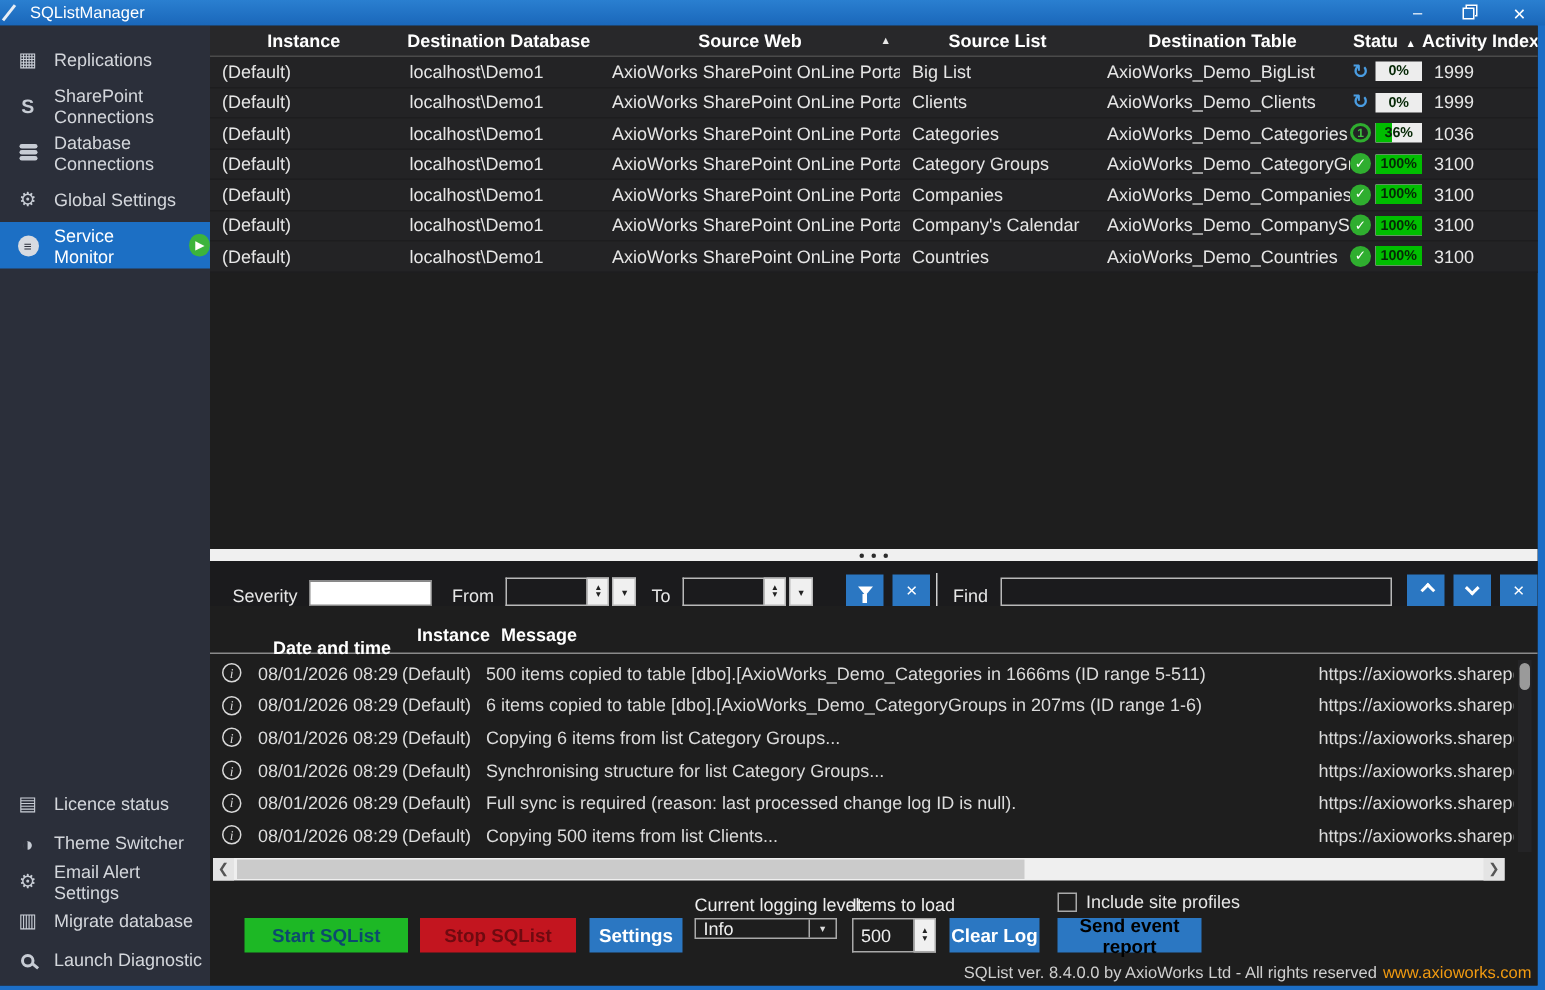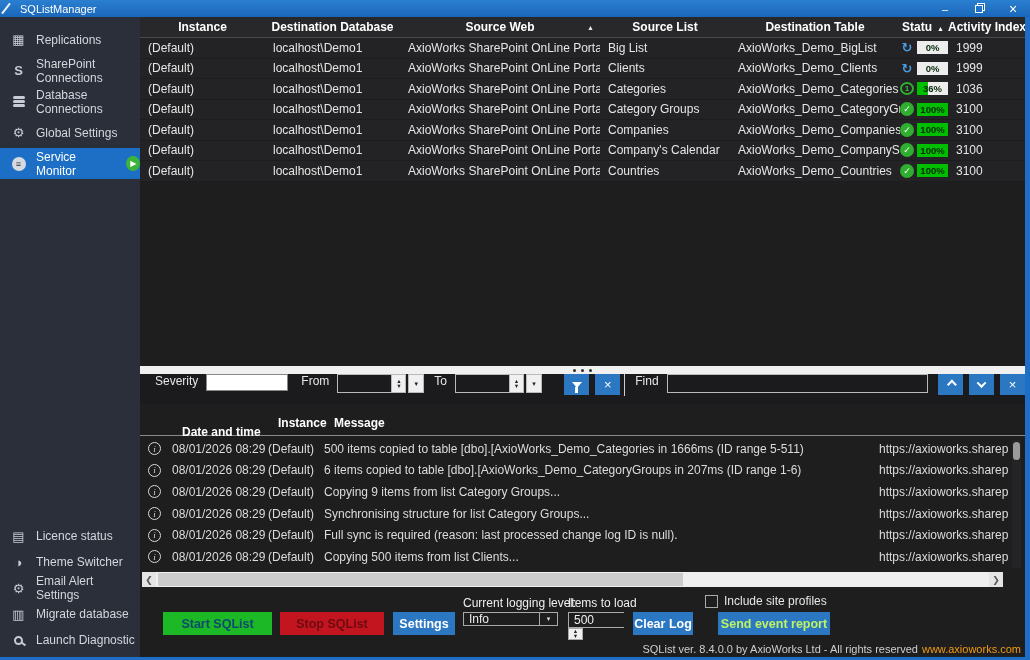--- a/index.html
+++ b/index.html
@@ -69,21 +69,21 @@
   .badge .txt { position:relative; display:block; text-align:center; font-size:9.5px; color:#062806;
                 line-height:13px; font-weight:bold; }
 
   
   .splitter { position:absolute; left:0; right:0; top:349px; height:8px; background:#f0f0f0;
               display:flex; align-items:center; justify-content:center; gap:5px; }
   .splitter i { width:3px; height:3px; border-radius:50%; background:#2c2c2c; }
 
   
   .filterbar { position:absolute; left:0; right:0; top:357px; height:30px; background:#1b1b1d;
-               display:flex; align-items:flex-start; color:#e6e6e6; font-size:12px; }
+               display:flex; align-items:flex-end; color:#e6e6e6; font-size:12px; }
   .fl { margin-right:8px; }
   .inp-white { width:82px; height:17px; background:#fff; border:1px solid #888; }
   .datefield { display:flex; align-items:center; height:19px; }
   .df-input { width:54px; height:19px; background:#1b1b1d; border:1px solid #b9b9b9; border-right:none; }
   .df-spin { width:15px; height:19px; background:#f0f0f0; border:1px solid #b9b9b9;
              display:flex; flex-direction:column; align-items:center; justify-content:center;
              font-size:5.5px; color:#222; line-height:5px; }
   .df-drop { width:16px; height:19px; background:#f0f0f0; border:1px solid #b9b9b9; margin-left:2px;
              display:flex; align-items:center; justify-content:center; font-size:7px; color:#222; }
   .btn-blue-sm { width:26px; height:21px; background:#2b77c2; border:none; color:#fff;
@@ -128,28 +128,28 @@
   .btn { position:absolute; top:20px; height:23px; border:none; font-weight:bold; font-size:12.5px;
          display:flex; align-items:center; justify-content:center; }
   .btn-start { left:23px; width:109px; background:#1db825; color:#0c4a6e; }
   .btn-stop  { left:140px; width:104px; background:#c3151f; color:#6e0a10; }
   .btn-refresh { left:253px; width:62px; background:#2b77c2; color:#fff; }
   .dd { position:absolute; left:323px; top:20px; width:95px; height:14px; background:#1e1e1e;
         border:1px solid #a9a9a9; display:flex; align-items:center; color:#eee; }
   .dd .val { flex:1; padding-left:5px; }
   .dd .dda { width:18px; height:100%; border-left:1px solid #a9a9a9; display:flex;
              align-items:center; justify-content:center; font-size:7px; color:#ddd; }
-  .spinfield { position:absolute; left:428px; top:20px; width:56px; height:23px; display:flex;flex-direction:column; }
+  .spinfield { position:absolute; left:428px; top:20px; width:56px; height:23px; display:flex; }
   .sf-input { flex:1; background:#1e1e1e; border:1px solid #a9a9a9; border-right:none; color:#eee;
               font-size:12px; display:flex; align-items:center; padding-left:5px; }
   .sf-spin { width:15px; background:#f0f0f0; border:1px solid #a9a9a9;
              display:flex; flex-direction:column; align-items:center; justify-content:center;
              font-size:5.5px; color:#222; line-height:5px; }
   .btn-clear { left:493px; width:60px; background:#2b77c2; color:#fff; }
-  .btn-send  { left:565px; width:112px; background:#2b77c2; color:#bef264;margin-left:13px; }
+  .btn-send  { left:565px; width:96px; background:#2b77c2; color:#000000; }
   .chk-row { position:absolute; left:565px; top:2px; display:flex; align-items:center; gap:6px; }
   .chk { width:13px; height:13px; border:1px solid #a9a9a9; background:#1e1e1e; }
 
   
   .statusbar { position:absolute; left:0; right:0; bottom:0; height:16px; display:flex;
                justify-content:flex-end; align-items:center; font-size:11px; color:#cfcfcf; padding-right:4px; }
   .statusbar .link { color:#f29b11; margin-left:4px; }
 </style>
 </head>
 <body>
@@ -411,21 +411,21 @@
         <span class="info-ico">i</span>
         <span class="lr-date">08/01/2026 08:29</span>
         <span class="lr-inst">(Default)</span>
         <span class="lr-msg">6 items copied to table [dbo].[AxioWorks_Demo_CategoryGroups in 207ms (ID range 1-6)</span>
         <span class="lr-url">https://axioworks.sharepoint.com/s</span>
       </div>
       <div class="log-row">
         <span class="info-ico">i</span>
         <span class="lr-date">08/01/2026 08:29</span>
         <span class="lr-inst">(Default)</span>
-        <span class="lr-msg">Copying 9 items from list Category Groups...</span>
+        <span class="lr-msg">Copying 6 items from list Category Groups...</span>
         <span class="lr-url">https://axioworks.sharepoint.com/s</span>
       </div>
       <div class="log-row">
         <span class="info-ico">i</span>
         <span class="lr-date">08/01/2026 08:29</span>
         <span class="lr-inst">(Default)</span>
         <span class="lr-msg">Synchronising structure for list Category Groups...</span>
         <span class="lr-url">https://axioworks.sharepoint.com/s</span>
       </div>
       <div class="log-row">

